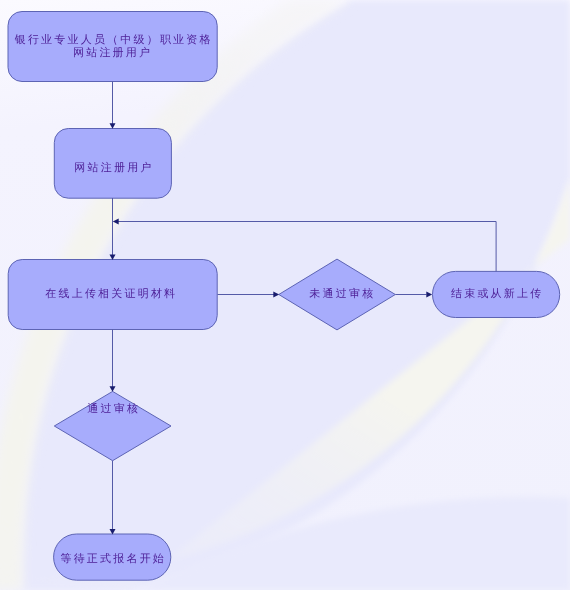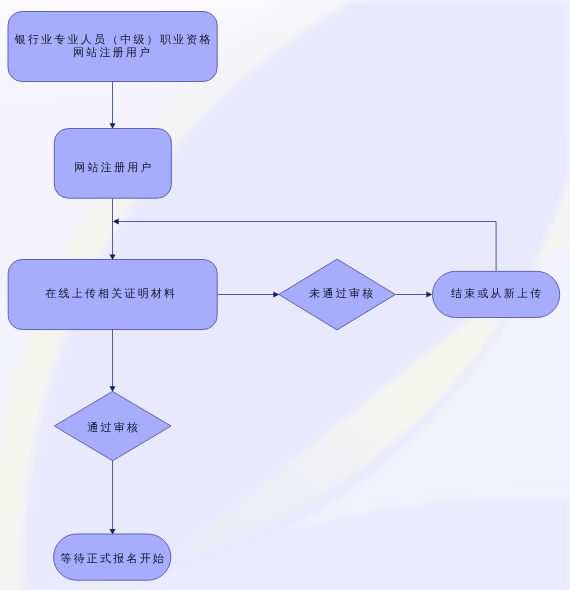--- a/index.html
+++ b/index.html
@@ -2,21 +2,21 @@
 <html><head>
 <meta charset="utf-8">
 <title>flowchart</title>
 <style>
   html,body{margin:0;padding:0;background:#ffffff;}
   body{width:570px;height:590px;overflow:hidden;
        font-family:"DejaVu Serif", serif;}
   #stage{position:relative;width:570px;height:590px;overflow:hidden;}
   #bg,#edges{position:absolute;left:0;top:0;width:570px;height:590px;}
   .lbl{position:absolute;display:flex;align-items:center;justify-content:center;
-       text-align:center;color:#0f172a;pointer-events:none;}
+       text-align:center;color:#4c1d95;pointer-events:none;}
   .lbl span{display:block;font-size:11px;line-height:13px;letter-spacing:2.2px;
             text-indent:2.2px;white-space:nowrap;position:relative;top:-1px;}
   .lbl i{font-style:normal;}
 </style>
 </head>
 <body>
 
 <div id="stage">
 
   <svg id="bg" viewBox="0 0 570 590">
@@ -98,20 +98,20 @@
   </div>
   <div class="lbl" style="left:8.2px;top:259.5px;width:204px;height:70px;">
     <span>在线上传相关证明材料</span>
   </div>
   <div class="lbl" style="left:283px;top:259.1px;width:116.5px;height:70.8px;">
     <span>未通过审核</span>
   </div>
   <div class="lbl" style="left:432.5px;top:271.4px;width:127.2px;height:46.1px;justify-content:center;">
     <span>结束或从新上传</span>
   </div>
-  <div class="lbl" style="left:54.3px;top:394px;width:116.7px;height:69.3px;">
+  <div class="lbl" style="left:54.3px;top:375px;width:116.7px;height:69.3px;">
     <span>通过审核</span>
   </div>
   <div class="lbl" style="left:53.6px;top:534px;width:117.2px;height:50px;">
     <span>等待正式报名开始</span>
   </div>
 
 </div>
 
 </body></html>

